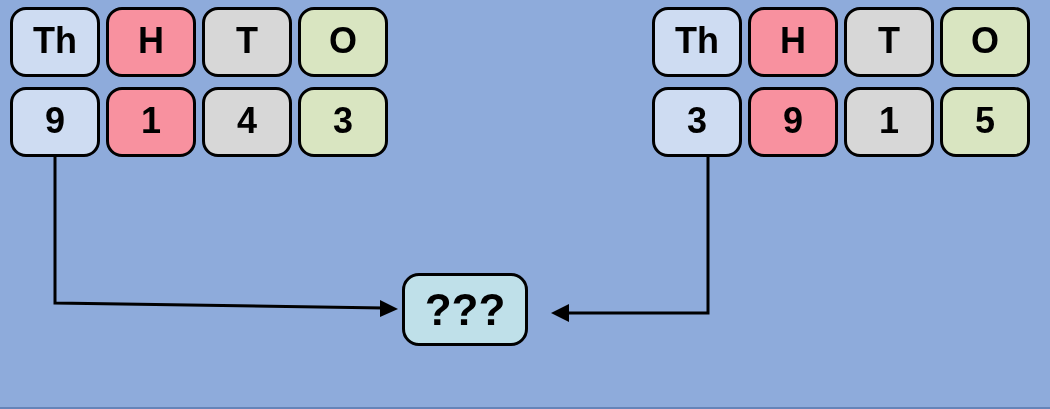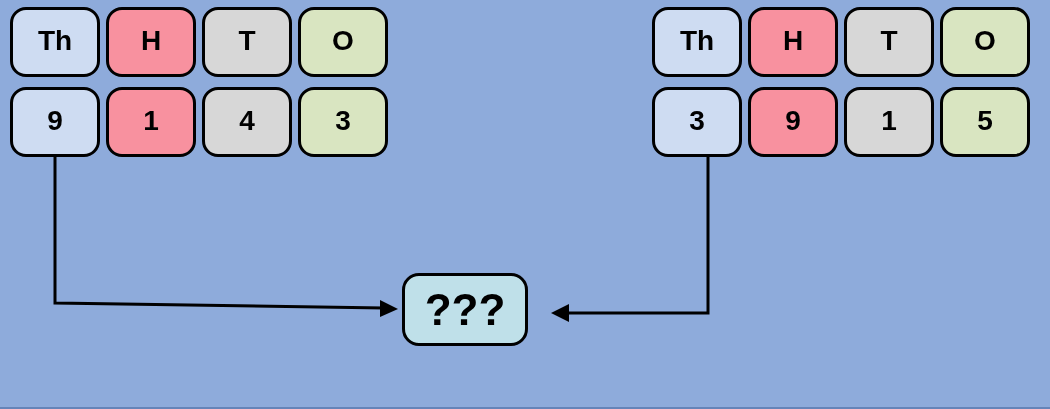--- a/index.html
+++ b/index.html
@@ -29,21 +29,21 @@
   .pv-table.left  { left: 10px; }
   .pv-table.right { left: 652px; }
   .cell {
     box-sizing: border-box;
     border: 3px solid #000;
     border-radius: 16px;
     display: flex;
     align-items: center;
     justify-content: center;
     font-weight: bold;
-    font-size: 28px;
+    font-size: 36px;
     line-height: 1;
     color: #000;
     padding-bottom: 2px;
   }
   .cell.th { background: #cedcf2; }
   .cell.h  { background: #f8919f; }
   .cell.t  { background: #d7d7d7; }
   .cell.o  { background: #d9e5c1; }
   .arrows {
     position: absolute;

